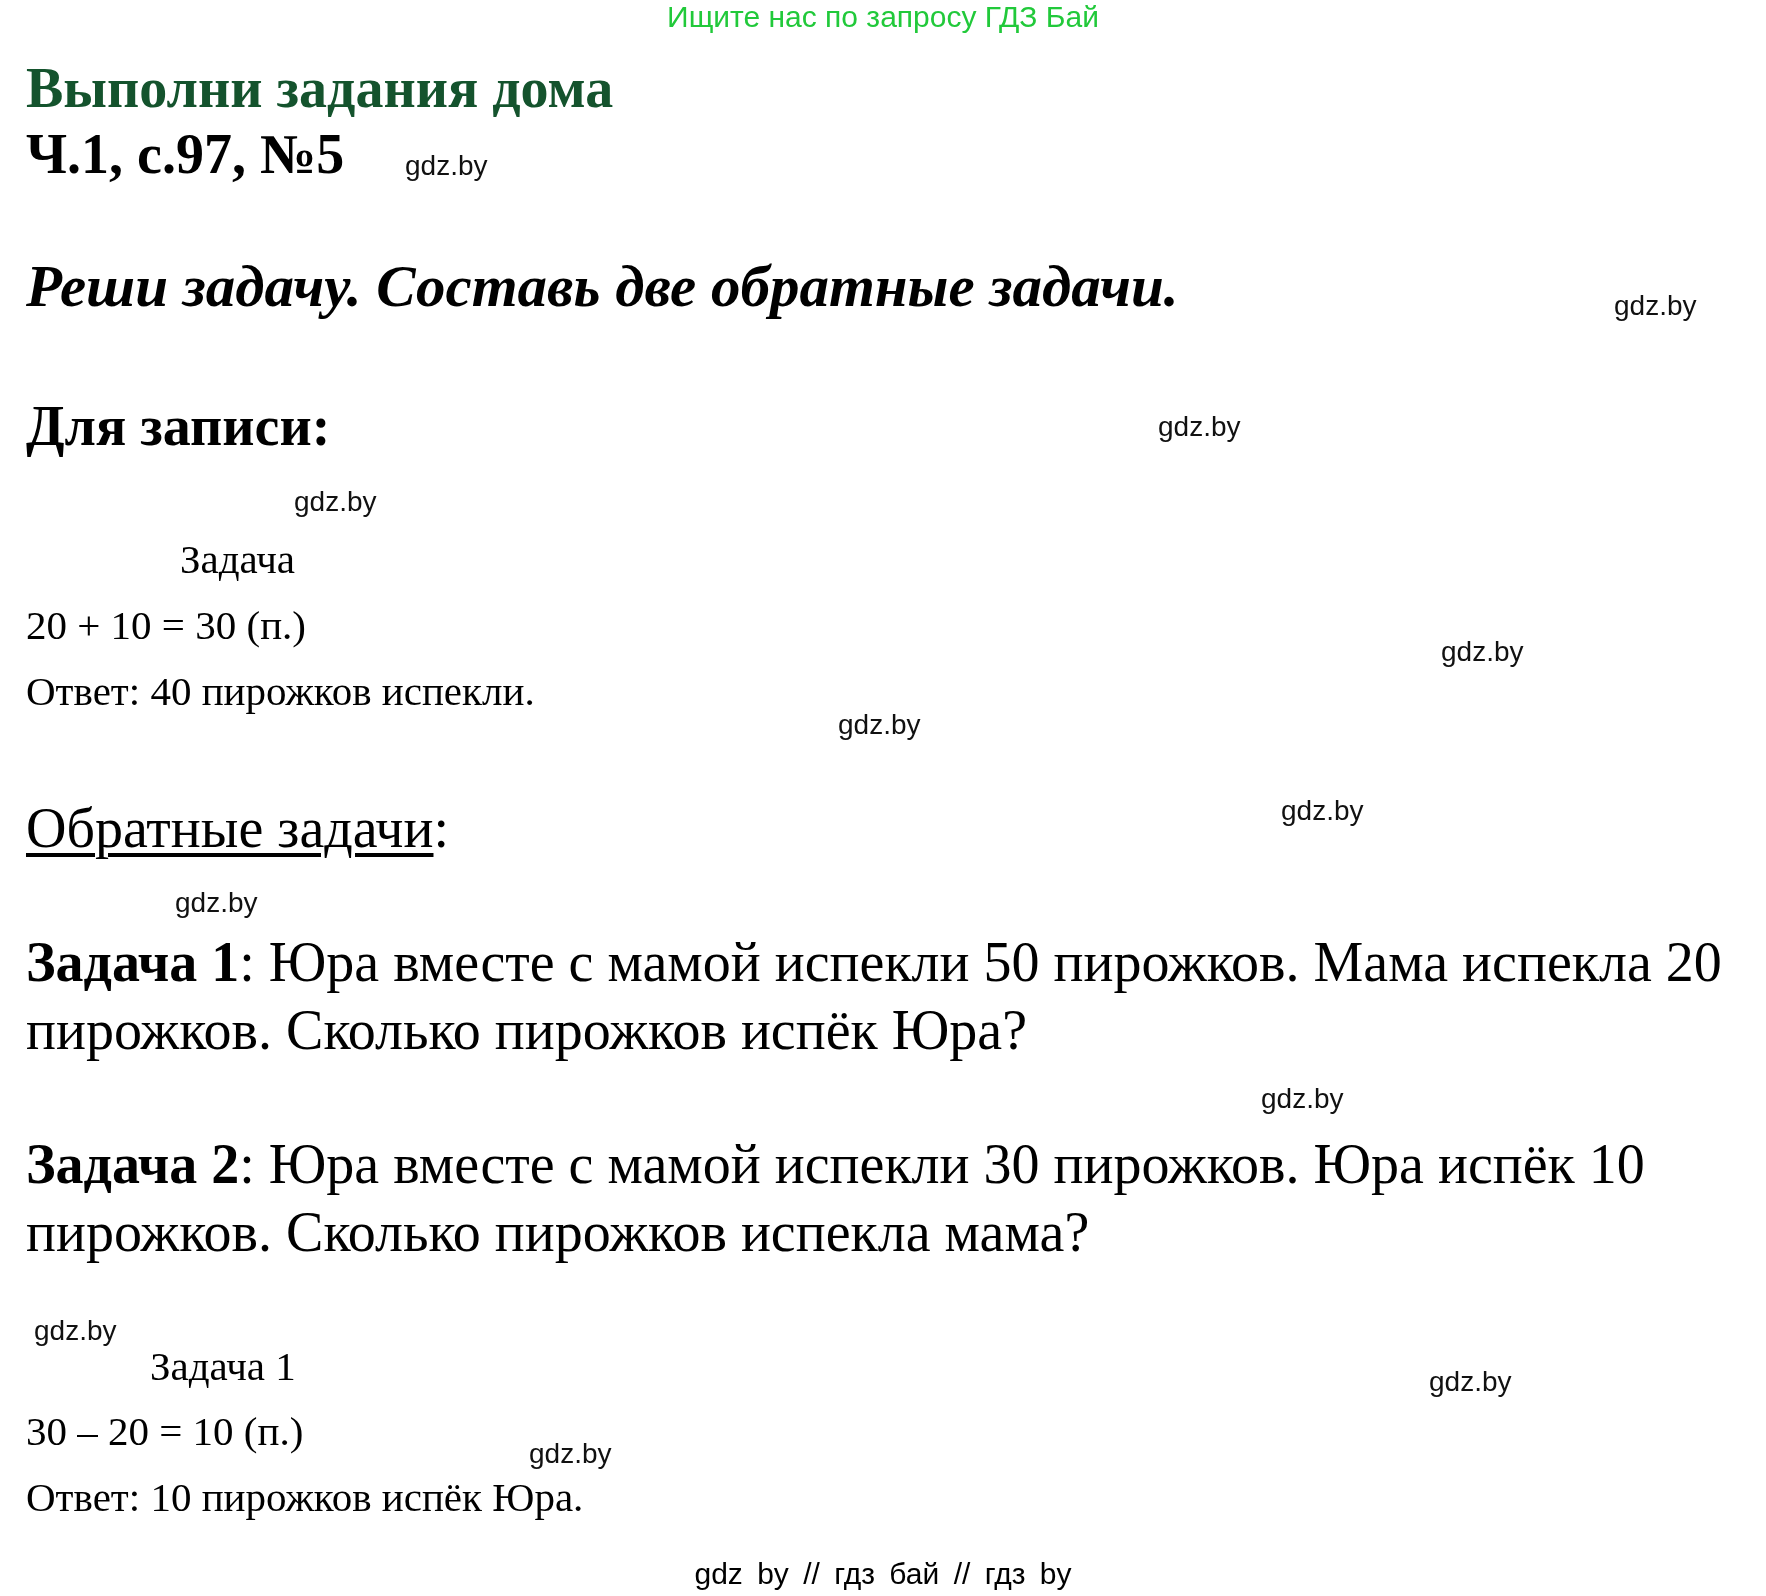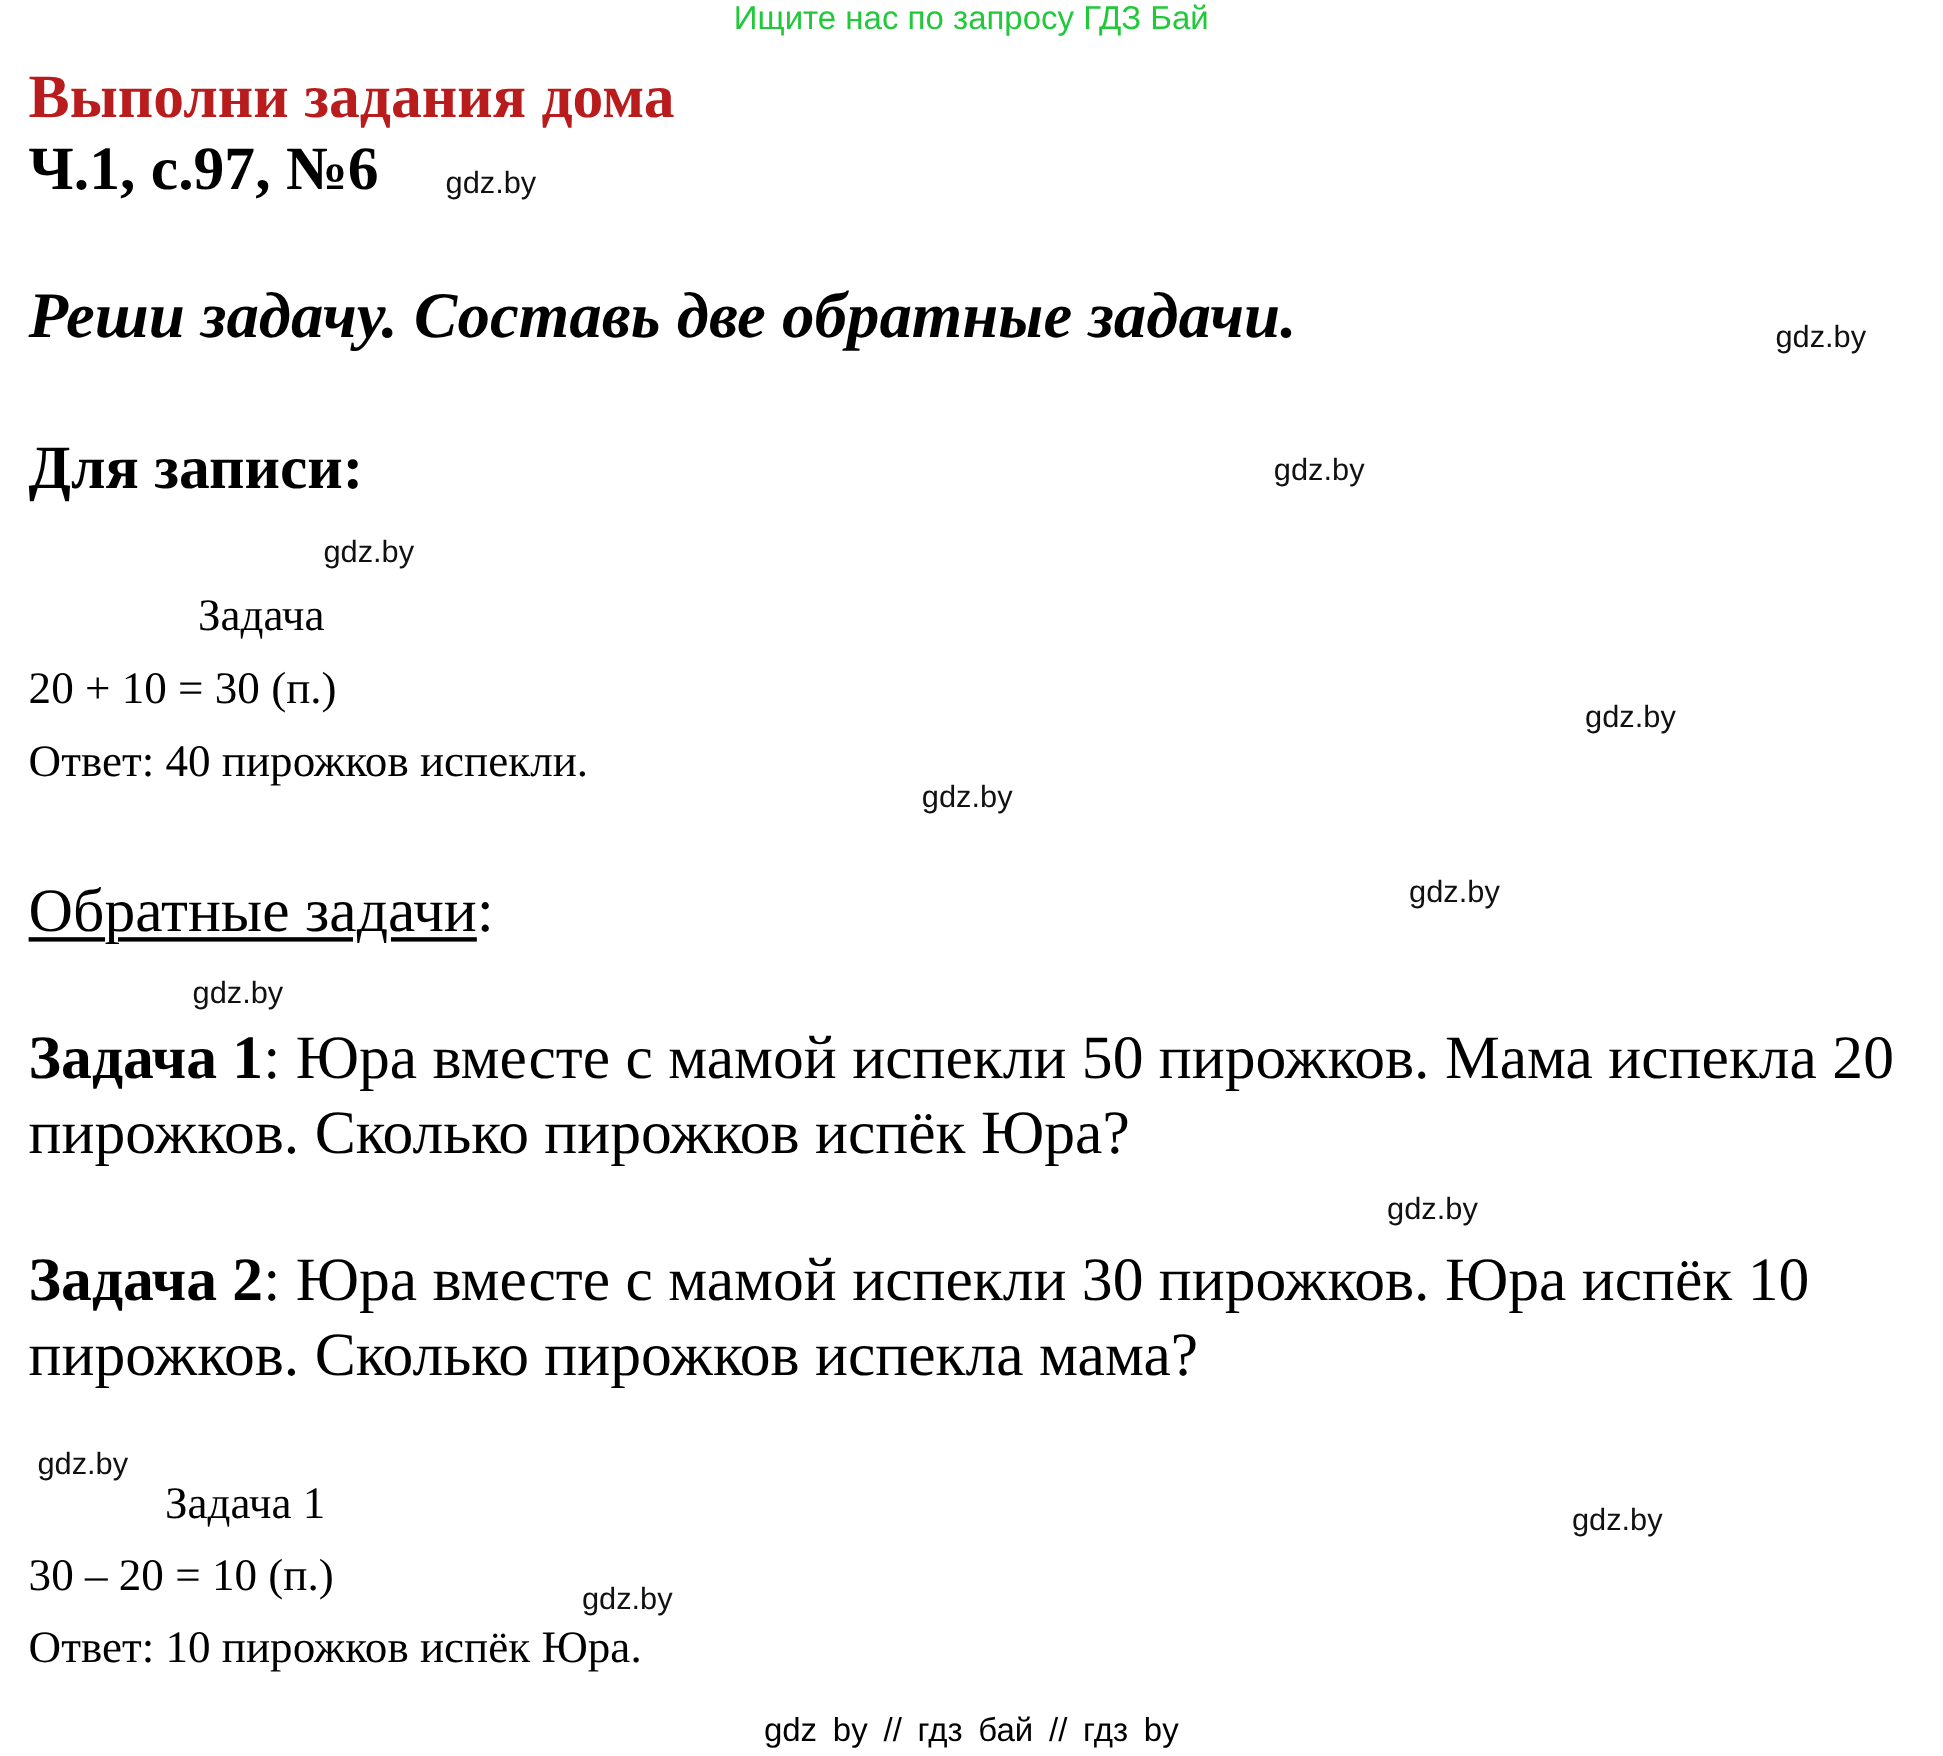--- a/index.html
+++ b/index.html
@@ -1,40 +1,40 @@
 <!DOCTYPE html>
 <html><head>
 <meta charset="utf-8">
 <style>
   html, body { margin: 0; padding: 0; background: #ffffff; }
   body { width: 1766px; height: 1596px; position: relative; overflow: hidden; }
   .abs { position: absolute; white-space: nowrap; }
   .serif { font-family: "Liberation Serif", "DejaVu Serif", serif; color: #000; }
   .sans { font-family: "Liberation Sans", "DejaVu Sans", sans-serif; }
   .top-banner { left: 0; width: 1766px; top: 0; text-align: center; font-size: 30px; color: #21c93a; line-height: 34px; }
-  .title { left: 26px; top: 56px; font-size: 56px; font-weight: bold; color: #b91c1c; line-height: 64px; }
+  .title { left: 26px; top: 56px; font-size: 56px; font-weight: bold; color: #14532d; line-height: 64px; }
   .ref { left: 26px; top: 122px; font-size: 56px; font-weight: bold; line-height: 64px; }
   .instr { left: 26px; top: 254px; font-size: 59px; font-weight: bold; font-style: italic; line-height: 64px; }
   .label-u { font-size: 56px; font-weight: bold; line-height: 64px; }
   .label-u .u { text-decoration-thickness: 4px; text-underline-offset: 6px; }
   .label-n { font-size: 56px; line-height: 64px; }
   .label-n .u { text-decoration: underline; text-decoration-thickness: 4px; text-underline-offset: 6px; }
   .line { font-size: 41px; line-height: 66px; }
   .para { left: 26px; width: 1740px; font-size: 56px; line-height: 68px; white-space: normal; }
   .para b { font-weight: bold; }
   .wm { font-size: 28px; color: #111; line-height: 32px; }
   .footer { left: 0; width: 1766px; top: 1557px; text-align: center; font-size: 30px; color: #000000; line-height: 34px; word-spacing: 6px; }
 </style>
 </head>
 <body>
 
 <div class="abs sans top-banner">Ищите нас по запросу ГДЗ Бай</div>
 
 <div class="abs serif title">Выполни задания дома</div>
-<div class="abs serif ref">Ч.1, с.97, №6</div>
+<div class="abs serif ref">Ч.1, с.97, №5</div>
 <div class="abs sans wm" style="left:405px; top:150px;">gdz.by</div>
 
 <div class="abs serif instr">Реши задачу. Составь две обратные задачи.</div>
 <div class="abs sans wm" style="left:1614px; top:290px;">gdz.by</div>
 
 <div class="abs serif label-u" style="left:26px; top:394px;"><span class="u">Для записи</span><span>:</span></div>
 <div class="abs sans wm" style="left:1158px; top:411px;">gdz.by</div>
 <div class="abs sans wm" style="left:294px; top:486px;">gdz.by</div>
 
 <div class="abs serif line" style="left:180px; top:526px;">Задача</div>

